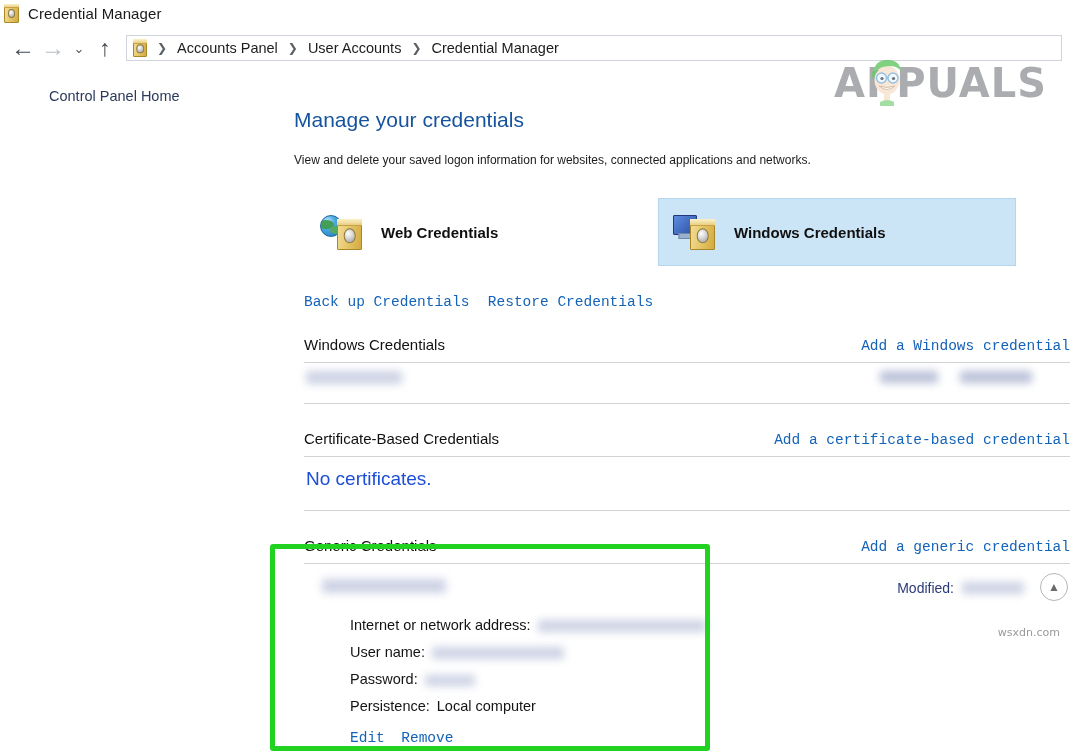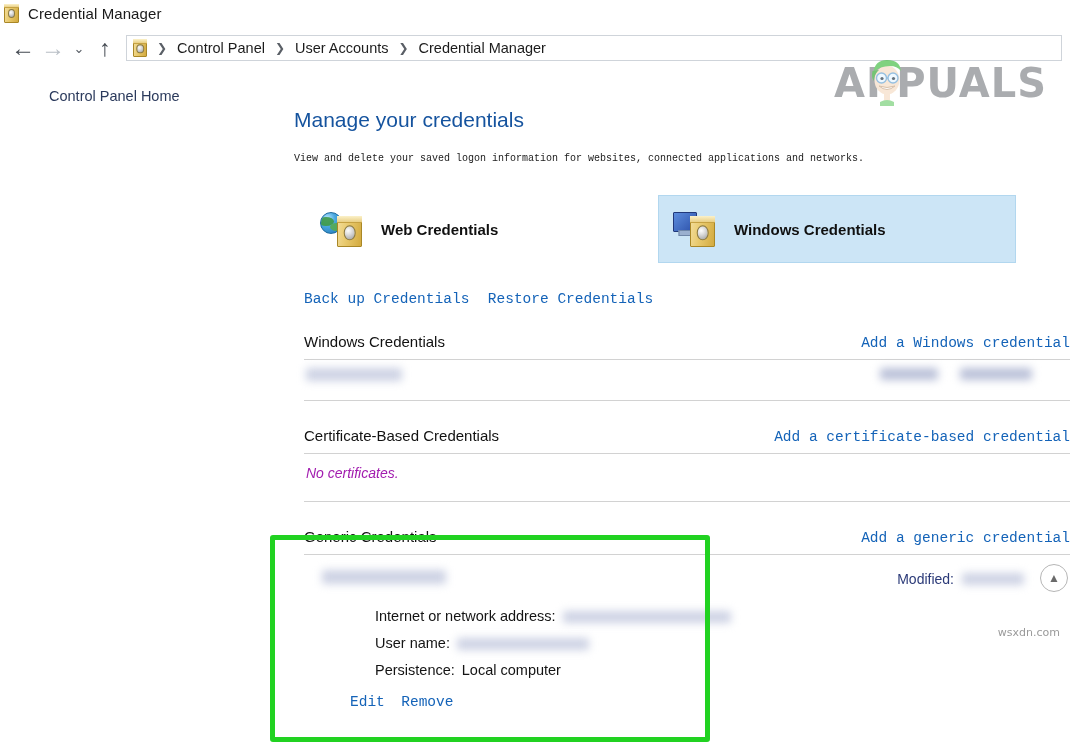--- a/index.html
+++ b/index.html
@@ -108,23 +108,22 @@
   
   .content {
     position: absolute; left: 294px; top: 108px;
     width: 776px;
   }
   .page-title {
     font-size: 21px; color: #15539e; font-weight: normal;
     margin: 0 0 21px 0;
   }
   .page-sub {
-    font-size: 10px; color: #1b1b1b;
+    font-size: 12px; color: #1b1b1b;
     margin: 0 0 31px 0;
-    font-family: Liberation Mono, monospace;
   }
 
   
   .tiles { position: relative; height: 68px; }
   .tile {
     position: absolute; top: 0;
     display: flex; align-items: center;
     height: 68px; padding: 0 14px;
   }
   .tile-web    { left: 12px; }
@@ -202,21 +201,21 @@
   .blur.dark { background: #b9c0d8; }
 
   .credrow {
     position: relative; height: 32px;
   }
   .credrow .blur.name  { position:absolute; left: 2px;  top: 8px; width: 96px; height: 13px; }
   .credrow .blur.b1    { position:absolute; right: 132px; top: 8px; width: 58px; height: 12px; }
   .credrow .blur.b2    { position:absolute; right: 38px;  top: 8px; width: 72px; height: 12px; }
 
   .plain-text {
-    font-size: 14px; color: #a21caf; padding: 11px 0 12px 2px; font-style: italic;
+    font-size: 19px; color: #1d4ed8; padding: 11px 0 12px 2px;
   }
 
   
   .generic-wrap { position: relative; }
 
   .greenbox {
     position: absolute;
     left: -24px; top: 7px;
     width: 440px; height: 207px;
     border: 5px solid #21d221;
@@ -247,21 +246,21 @@
     border: 1px solid #b6b6b6; background: #fff;
     display: flex; align-items: center; justify-content: center;
     color: #6a6a6a; font-size: 12px; cursor: pointer;
   }
 
   .fields { margin: 10px 0 0 46px; }
   .field {
     font-size: 14.5px; color: #141414;
     margin-bottom: 11px; display: flex; align-items: center;
   }
-  .field .flabel { white-space: nowrap; margin-left: 25px; }
+  .field .flabel { white-space: nowrap; }
   .field .fval   { margin-left: 7px; }
   .field .blur.v1 { width: 168px; height: 12px; }
   .field .blur.v2 { width: 132px; height: 12px; }
   .field .blur.v3 { width: 50px;  height: 11px; }
 
   .exp-links { margin: 14px 16px 0 46px; }
   .exp-links .lnk + .lnk { margin-left: 12px; }
 
   
   .wsxdn {
@@ -283,21 +282,21 @@
 
   <div class="navbar">
     <div class="navbtn back">←</div>
     <div class="navbtn fwd">→</div>
     <div class="navbtn hist">⌄</div>
     <div class="navbtn up">↑</div>
 
     <div class="addressbar">
       <span class="vault" style="width:14px;height:18px;margin-right:2px;"></span>
       <span class="crumb-sep">❯</span>
-      <span class="crumb">Control Panel</span>
+      <span class="crumb">Accounts Panel</span>
       <span class="crumb-sep">❯</span>
       <span class="crumb">User Accounts</span>
       <span class="crumb-sep">❯</span>
       <span class="crumb">Credential Manager</span>
     </div>
   </div>
 
   <div class="appuals">
     <span class="word">APPUALS</span>
     <svg width="222" height="50" viewBox="0 0 222 50" style="position:absolute;left:0;top:0;">
@@ -396,20 +395,24 @@
         <div class="fields">
           <div class="field">
             <span class="flabel">Internet or network address:</span>
             <span class="fval"><span class="blur v1"></span></span>
           </div>
           <div class="field">
             <span class="flabel">User name:</span>
             <span class="fval"><span class="blur v2"></span></span>
           </div>
           <div class="field">
+            <span class="flabel">Password:</span>
+            <span class="fval"><span class="blur v3"></span></span>
+          </div>
+          <div class="field">
             <span class="flabel">Persistence:</span>
             <span class="fval">Local computer</span>
           </div>
         </div>
 
         <div class="exp-links">
           <a class="lnk">Edit</a>
           <a class="lnk">Remove</a>
         </div>
       </div>

